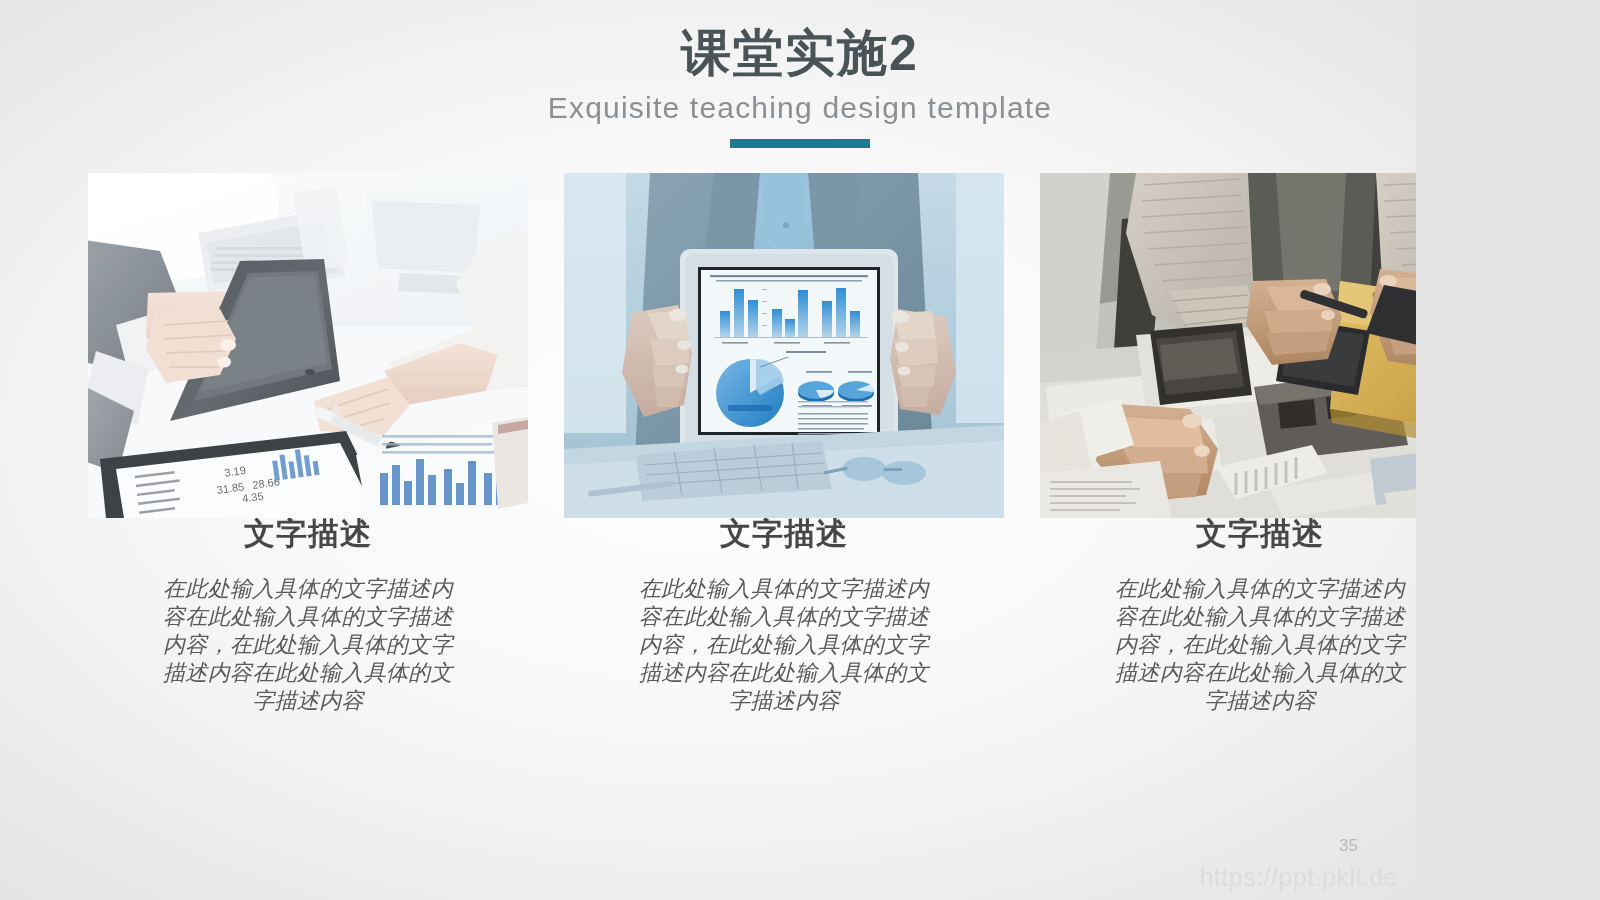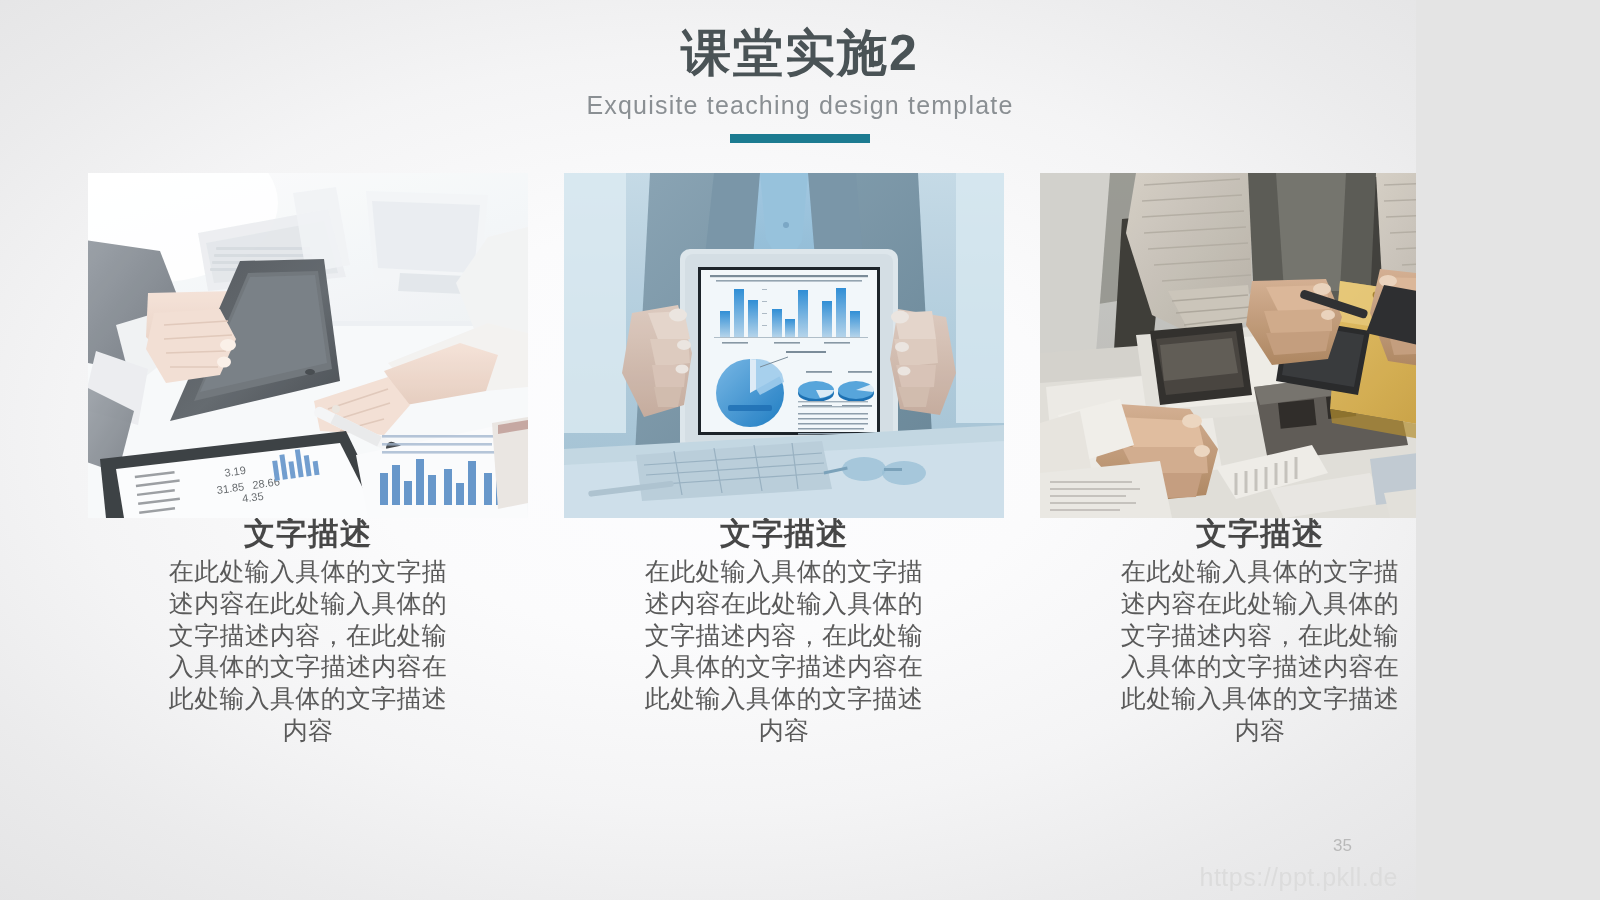--- a/index.html
+++ b/index.html
@@ -40,21 +40,21 @@
     font-size: 50px;
     font-weight: bold;
     color: #4a5356;
     letter-spacing: 2px;
     line-height: 1.18;
     margin: 0;
     font-family: "Liberation Sans", "DejaVu Sans", sans-serif;
   }
   .slide-subtitle {
     margin: 8px 0 0 0;
-    font-size: 25px;
+    font-size: 30px;
     font-weight: 300;
     color: #8a8f93;
     letter-spacing: 1.2px;
     font-family: "Liberation Sans", "DejaVu Sans", sans-serif;
   }
   .title-rule {
     margin: 14px auto 0 auto;
     width: 140px;
     height: 9px;
     background: #1c7b91;
@@ -86,43 +86,44 @@
   .photo svg { display: block; width: 100%; height: 100%; }
 
   .card-title {
     font-size: 31px;
     font-weight: bold;
     color: #474747;
     letter-spacing: 1px;
     line-height: 1;
   }
   .card-body {
-    margin-top: 7px;
+    margin-top: 26px;
     width: 300px;
-    font-size: 25px;
+    font-size: 22px;
     line-height: 1.27;
     color: #5a5a5a;
     text-align: center;
     letter-spacing: 0.3px;
+    font-style: italic;
   }
 
   
   .watermark {
     position: absolute;
     right: 18px;
     bottom: 8px;
     font-size: 25px;
     color: #dcdcdc;
     letter-spacing: 0.5px;
     font-family: "Liberation Sans", "DejaVu Sans", sans-serif;
     user-select: none;
   }
   .page-number {
     position: absolute;
-    right: 64px;
+    right: 58px;
     top: 836px;
     font-size: 17px;
     color: #b9b9b9;
     font-family: "Liberation Sans", "DejaVu Sans", sans-serif;
   }
 </style>
 </head>
 <body>
 
 <div class="slide">

